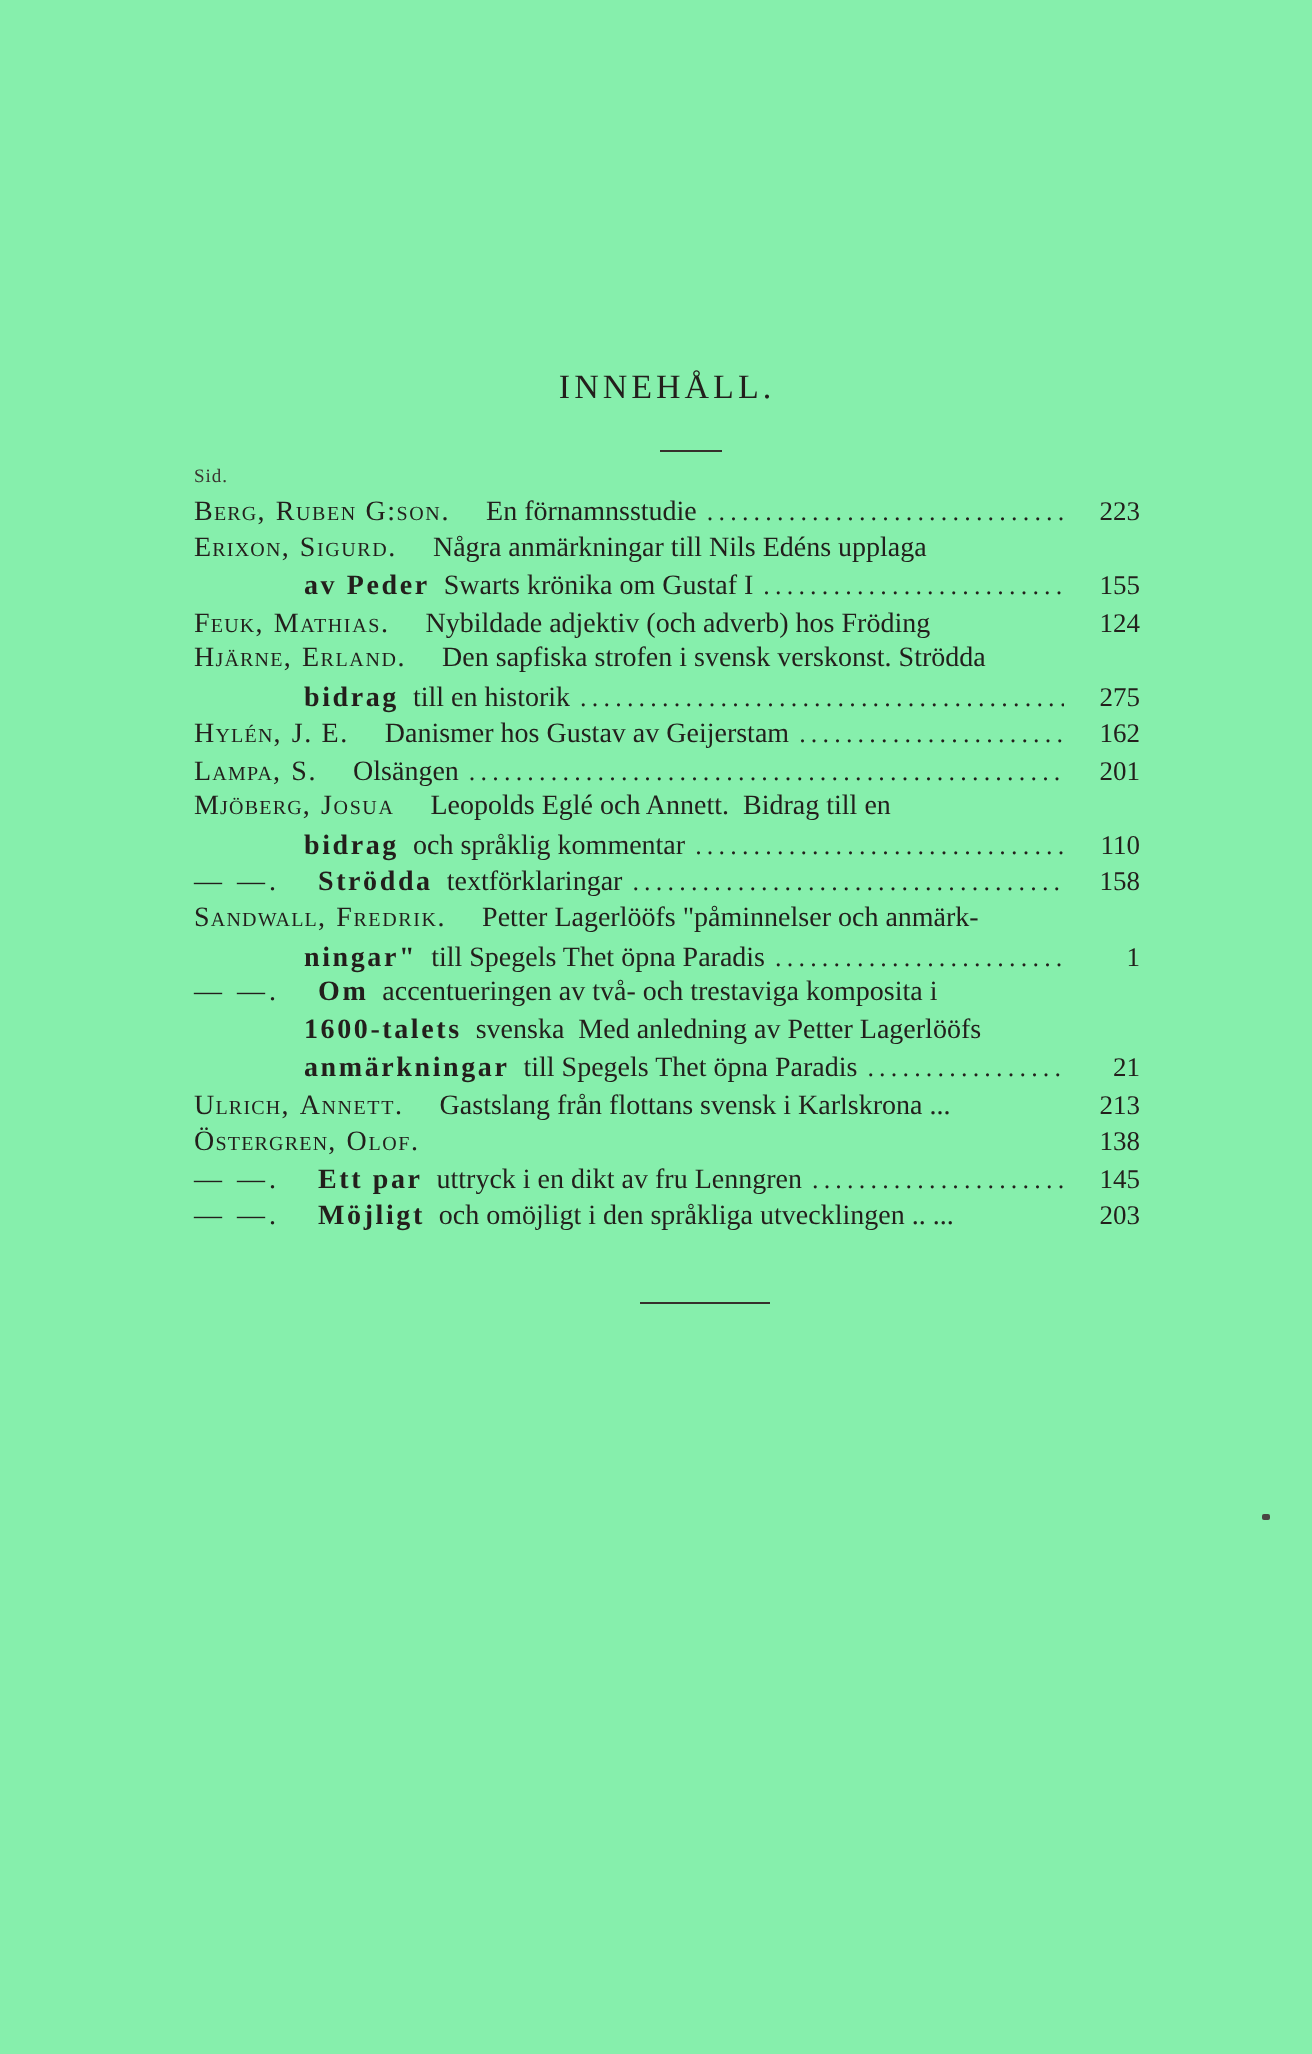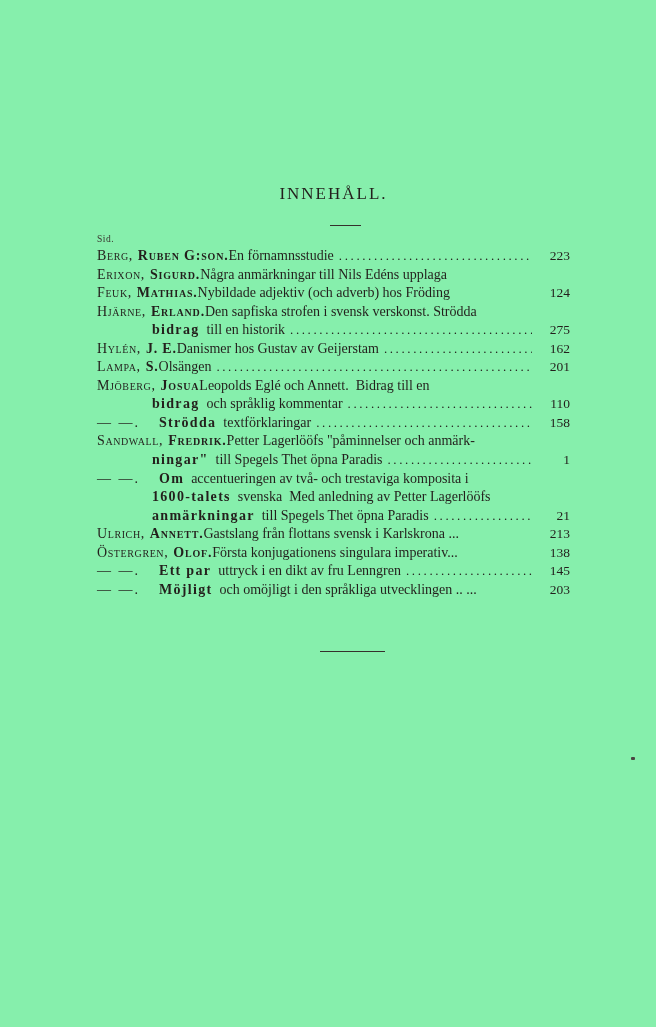--- a/index.html
+++ b/index.html
@@ -56,23 +56,23 @@
   }
   .row.ind { padding-left: 55px; }
   .a1 {
     font-variant: small-caps;
     letter-spacing: 0.6px;
     margin-right: 5px;
   }
   .a1.dash { margin-right: 19px; letter-spacing: 2px; }
   .a2 {
     font-variant: small-caps;
-    font-weight: bold;
+    font-weight: normal;
     letter-spacing: 0.8px;
-    margin-right: 0;
+    margin-right: 18px;
   }
   .bw {
     font-weight: bold;
     letter-spacing: 1.3px;
     margin-right: 7px;
   }
   .tx { }
   .leader {
     flex: 1;
     overflow: hidden;
@@ -113,33 +113,34 @@
 </head>
 <body>
 
 <div class="sheet">
   <h1 class="title">INNEHÅLL.</h1>
   <div class="title-rule"></div>
   <div class="sid">Sid.</div>
   <div class="toc">
       <div class="row"><span class="a1">Berg,</span><span class="a2">Ruben G:son.</span><span class="tx">En förnamnsstudie</span><span class="leader"></span><span class="pg">223</span></div>
       <div class="row"><span class="a1">Erixon,</span><span class="a2">Sigurd.</span><span class="tx">Några anmärkningar till Nils Edéns upplaga</span></div>
+      <div class="row ind"><span class="bw">av Peder</span><span class="tx">Swarts krönika om Gustaf I</span><span class="leader"></span><span class="pg">155</span></div>
       <div class="row"><span class="a1">Feuk,</span><span class="a2">Mathias.</span><span class="tx">Nybildade adjektiv (och adverb) hos Fröding</span><span class="spacer"></span><span class="pg">124</span></div>
       <div class="row"><span class="a1">Hjärne,</span><span class="a2">Erland.</span><span class="tx">Den sapfiska strofen i svensk verskonst. Strödda</span></div>
       <div class="row ind"><span class="bw">bidrag</span><span class="tx">till en historik</span><span class="leader"></span><span class="pg">275</span></div>
       <div class="row"><span class="a1">Hylén,</span><span class="a2">J. E.</span><span class="tx">Danismer hos Gustav av Geijerstam</span><span class="leader"></span><span class="pg">162</span></div>
       <div class="row"><span class="a1">Lampa,</span><span class="a2">S.</span><span class="tx">Olsängen</span><span class="leader"></span><span class="pg">201</span></div>
       <div class="row"><span class="a1">Mjöberg,</span><span class="a2">Josua</span><span class="tx">Leopolds Eglé och Annett.  Bidrag till en</span></div>
       <div class="row ind"><span class="bw">bidrag</span><span class="tx">och språklig kommentar</span><span class="leader"></span><span class="pg">110</span></div>
       <div class="row"><span class="a1 dash">— —.</span><span class="bw">Strödda</span><span class="tx">textförklaringar</span><span class="leader"></span><span class="pg">158</span></div>
       <div class="row"><span class="a1">Sandwall,</span><span class="a2">Fredrik.</span><span class="tx">Petter Lagerlööfs "påminnelser och anmärk-</span></div>
       <div class="row ind"><span class="bw">ningar"</span><span class="tx">till Spegels Thet öpna Paradis</span><span class="leader"></span><span class="pg">1</span></div>
       <div class="row"><span class="a1 dash">— —.</span><span class="bw">Om</span><span class="tx">accentueringen av två- och trestaviga komposita i</span></div>
       <div class="row ind"><span class="bw">1600-talets</span><span class="tx">svenska  Med anledning av Petter Lagerlööfs</span></div>
       <div class="row ind"><span class="bw">anmärkningar</span><span class="tx">till Spegels Thet öpna Paradis</span><span class="leader"></span><span class="pg">21</span></div>
       <div class="row"><span class="a1">Ulrich,</span><span class="a2">Annett.</span><span class="tx">Gastslang från flottans svensk i Karlskrona ...</span><span class="spacer"></span><span class="pg">213</span></div>
-      <div class="row"><span class="a1">Östergren,</span><span class="a2">Olof.</span><span class="tx">Första konjugationens singulara imperativ...</span><span class="spacer"></span><span class="pg">138</span></div>
+      <div class="row"><span class="a1">Östergren,</span><span class="a2">Olof.</span><span class="spacer"></span><span class="pg">138</span></div>
       <div class="row"><span class="a1 dash">— —.</span><span class="bw">Ett par</span><span class="tx">uttryck i en dikt av fru Lenngren</span><span class="leader"></span><span class="pg">145</span></div>
       <div class="row"><span class="a1 dash">— —.</span><span class="bw">Möjligt</span><span class="tx">och omöjligt i den språkliga utvecklingen .. ...</span><span class="spacer"></span><span class="pg">203</span></div>
     </div>
   <div class="end-rule"></div>
   <div class="speck"></div>
 </div>
 
 </body></html>

